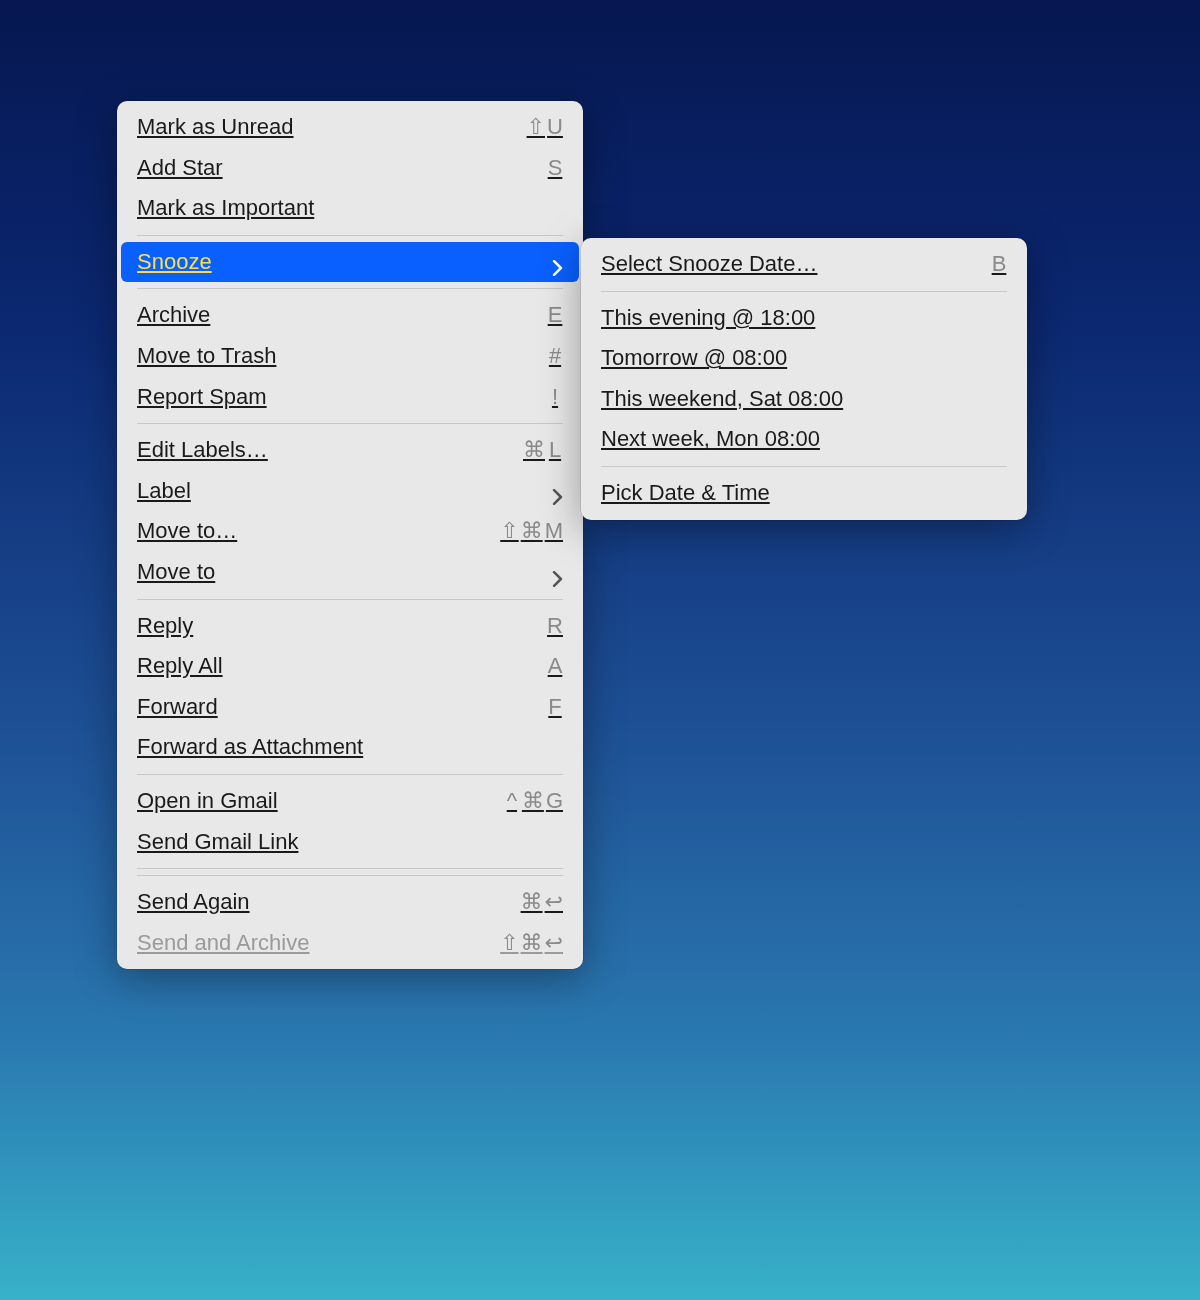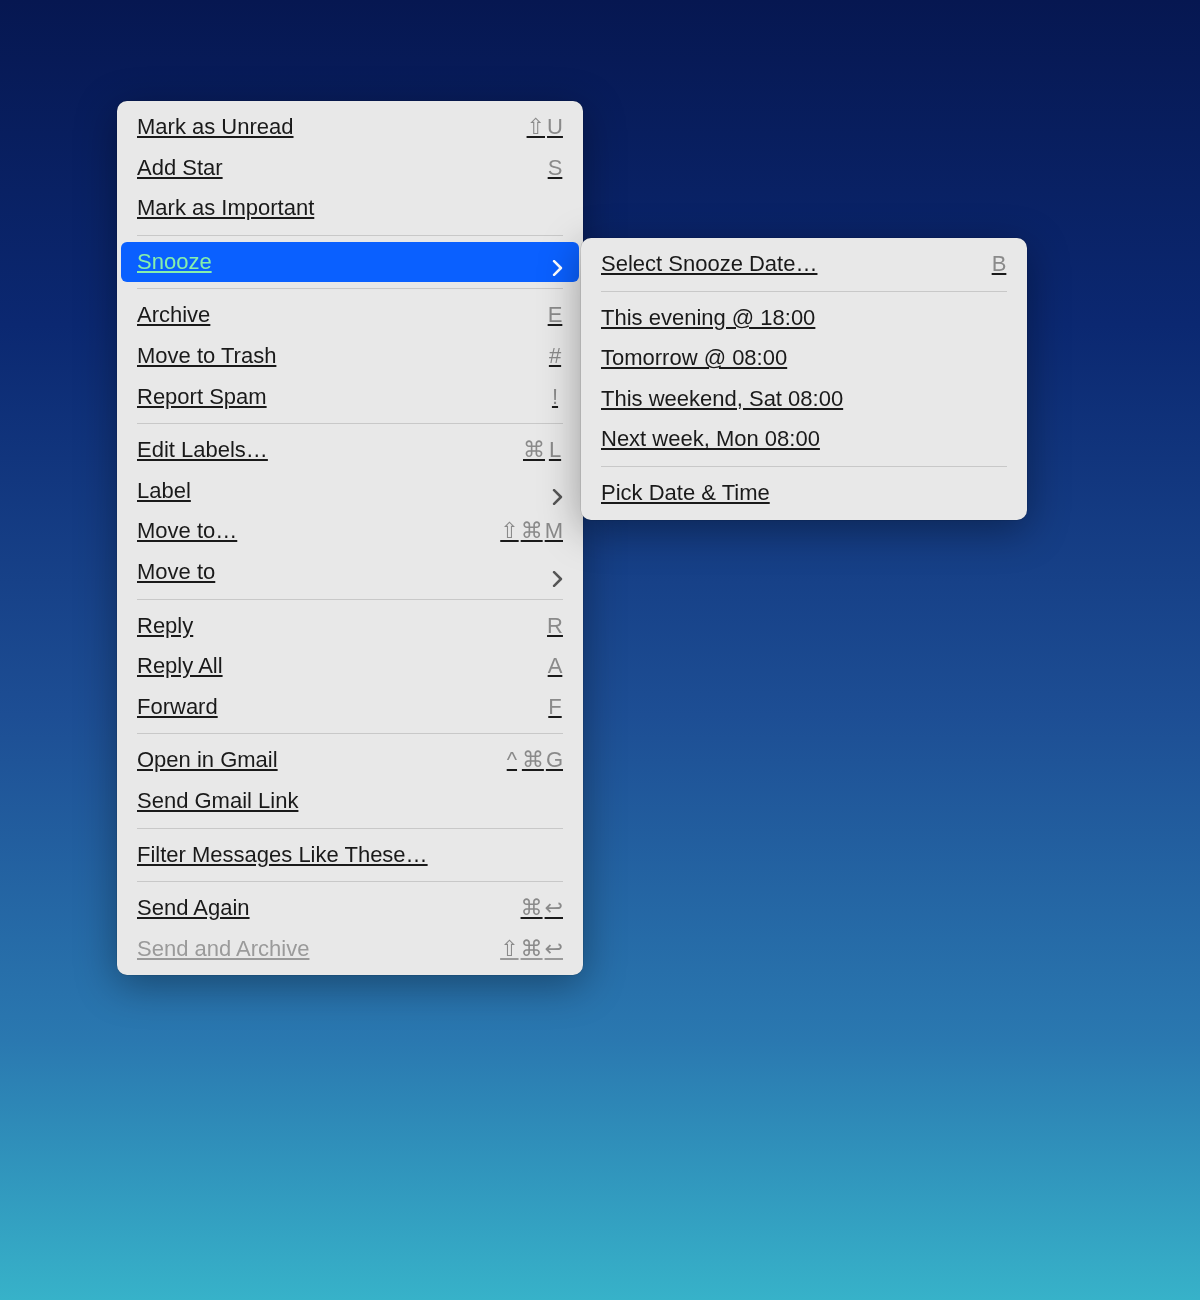--- a/index.html
+++ b/index.html
@@ -44,21 +44,21 @@
       padding: 6px 20px;
       font-size: 22px;
       color: #1a1a1a;
       cursor: default;
       line-height: 1.3;
       text-decoration: underline;
     }
     
     .menu-item.highlighted {
       background: #0a60ff;
-      color: #86efac;
+      color: #fde047;
       margin: 0 4px;
       border-radius: 6px;
       padding-left: 16px;
       padding-right: 16px;
     }
     
     .menu-item.disabled {
       color: #9a9a9a;
     }
     
@@ -188,36 +188,36 @@
       <span class="shortcut">
         <span class="shortcut-sym">A</span>
       </span>
     </div>
     <div class="menu-item">
       <span class="label">Forward</span>
       <span class="shortcut">
         <span class="shortcut-sym">F</span>
       </span>
     </div>
+    <div class="menu-item">
+      <span class="label">Forward as Attachment</span>
+    </div>
     <div class="divider"></div>
     <div class="menu-item">
       <span class="label">Open in Gmail</span>
       <span class="shortcut">
         <span class="shortcut-sym">^</span>
         <span class="shortcut-sym">⌘</span>
         <span class="shortcut-sym">G</span>
       </span>
     </div>
     <div class="menu-item">
       <span class="label">Send Gmail Link</span>
     </div>
     <div class="divider"></div>
-    <div class="menu-item">
-      <span class="label">Filter Messages Like These…</span>
-    </div>
     <div class="divider"></div>
     <div class="menu-item">
       <span class="label">Send Again</span>
       <span class="shortcut">
         <span class="shortcut-sym">⌘</span>
         <span class="shortcut-sym">↩</span>
       </span>
     </div>
     <div class="menu-item disabled">
       <span class="label">Send and Archive</span>

